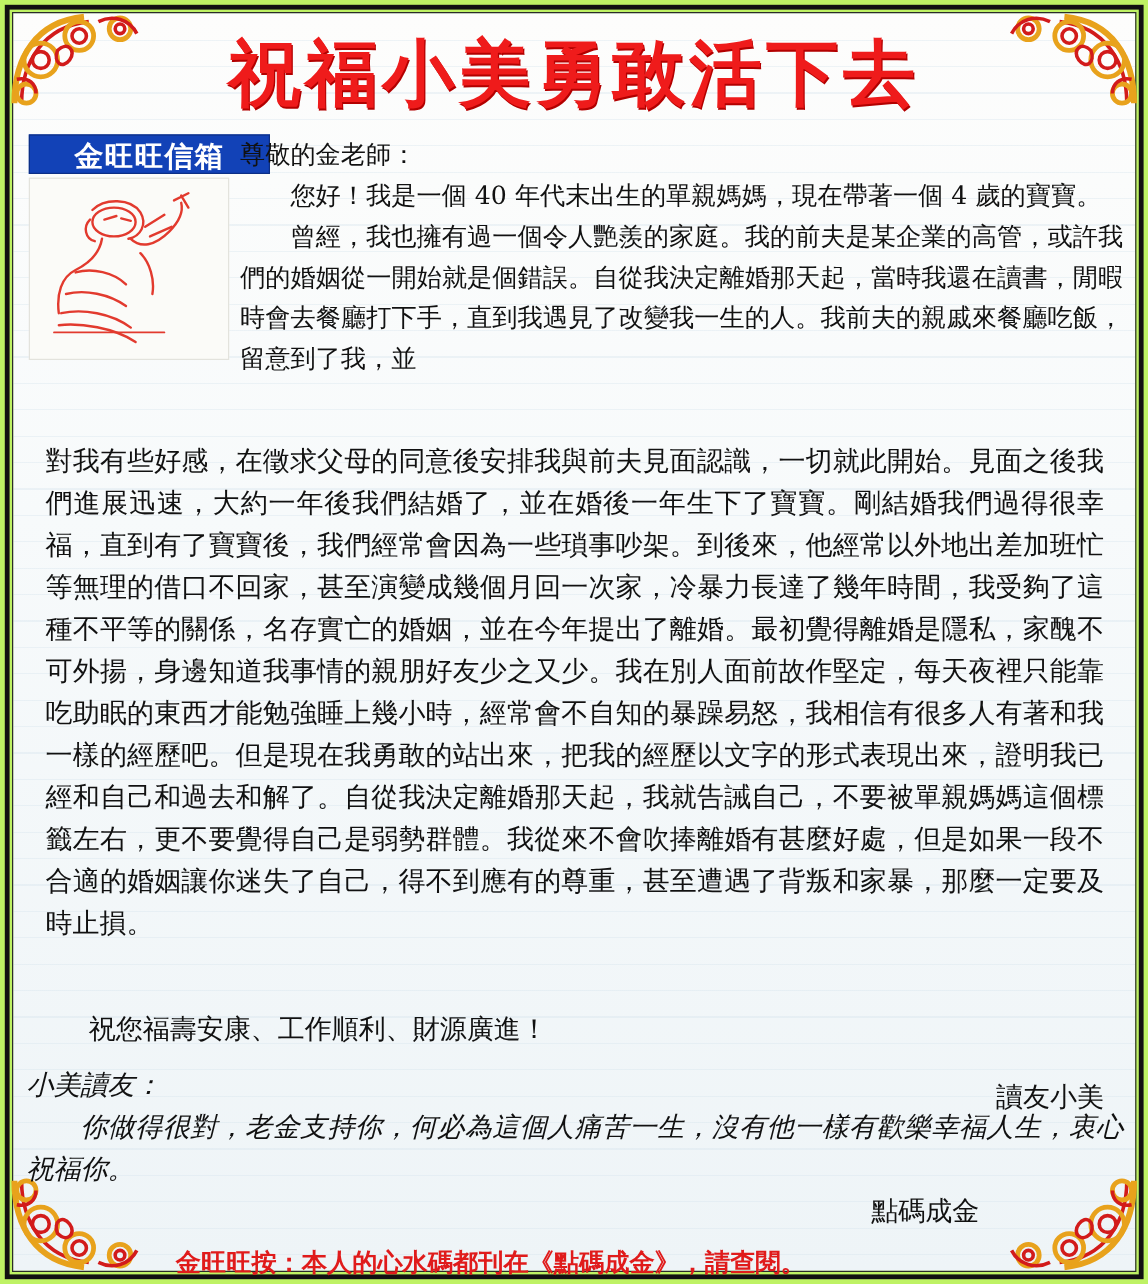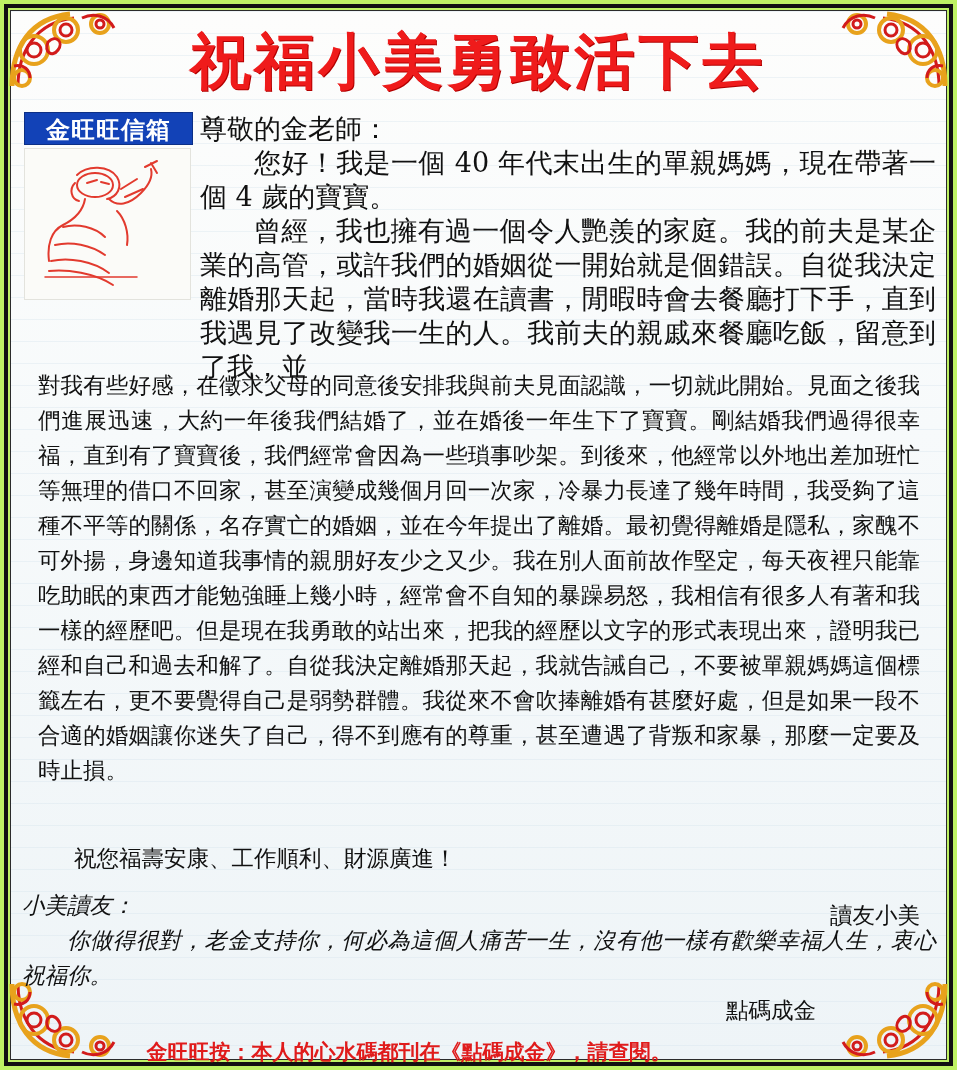--- a/index.html
+++ b/index.html
@@ -60,21 +60,21 @@
   }
 
   
   .badge-box {
     position: absolute;
     left: 24px;
     top: 112px;
     width: 167px;
   }
   .badge {
-    width: 169px;
+    width: 201px;
     height: 33px;
     background: #1242b7;
     color: #ffffff;
     font-family: "DejaVu Serif", "Liberation Serif", serif;
     font-weight: bold;
     font-size: 24px;
     line-height: 33px;
     text-align: center;
     letter-spacing: 1px;
     box-sizing: border-box;
@@ -89,21 +89,21 @@
     box-sizing: border-box;
   }
 
   
   .letter {
     position: absolute;
     left: 200px;
     top: 112px;
     width: 736px;
     font-family: "DejaVu Serif", "Liberation Serif", serif;
-    font-size: 27px;
+    font-size: 21px;
     line-height: 34px;
     color: #111111;
     text-align: justify;
   }
   .letter p { margin: 0; }
   .letter p.indent { text-indent: 2em; }
 
   .body-wide {
     position: absolute;
     left: 22px;

